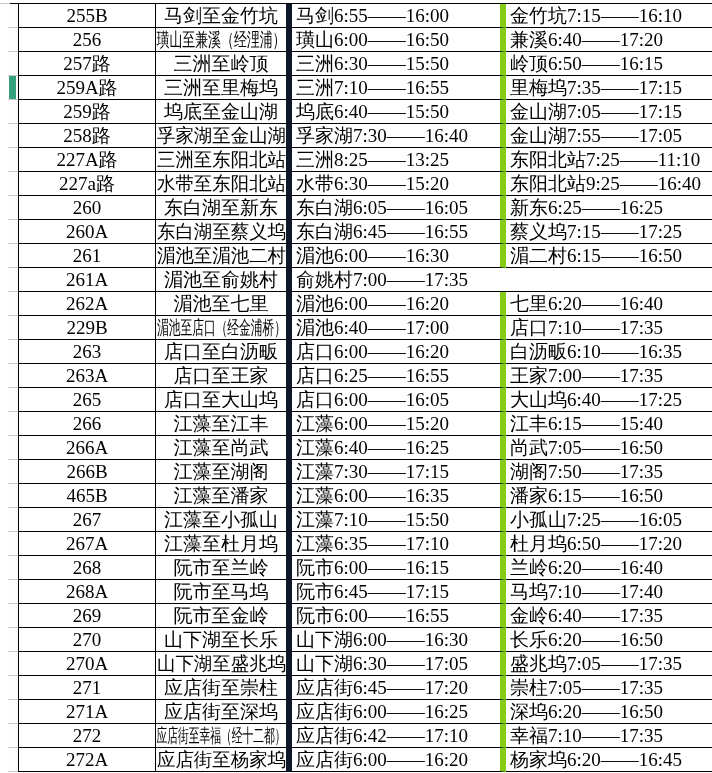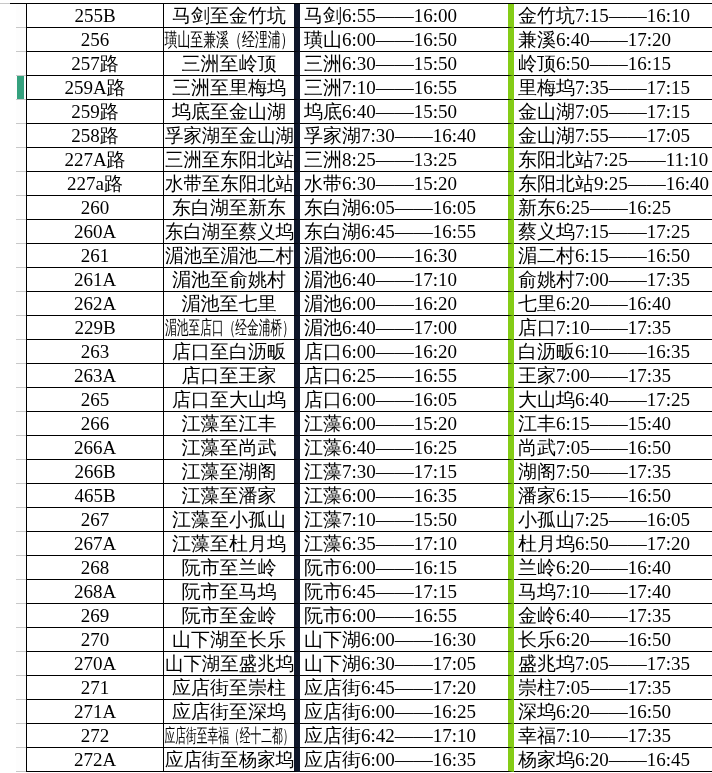--- a/index.html
+++ b/index.html
@@ -8,21 +8,21 @@
     width:712px; height:773px;
     background:#ffffff;
     overflow:hidden;
     font-family:"Liberation Serif","DejaVu Serif",serif;
     color:#000000;
   }
   
   .topline-table { position:absolute; top:3px; left:10px; right:0; height:1px; background:#000; }
   .topline-gutter { position:absolute; top:3px; left:0; width:10px; height:1px; background:#c8c8c8; }
 
-  .rows { position:absolute; top:4px; left:16px; right:0; }
+  .rows { position:absolute; top:4px; left:8px; right:0; }
 
   .row { display:flex; height:24px; box-sizing:border-box; }
 
   .gutter {
     width:10px; box-sizing:border-box;
     border-bottom:1px solid #c8c8c8;
     position:relative; background:#fdfdfd;
   }
   .marker {
     position:absolute; left:1px; top:0; bottom:0; width:7px;
@@ -241,23 +241,20 @@
       <div class="row">
     <div class="gutter">
       <div class="marker"></div>
     </div>
     <div class="cell c1">
       <span class="fit">261A</span>
     </div>
     <div class="cell c2">
       <span class="fit">湄池至俞姚村</span>
     </div>
-    <div class="cell c3">
-      <span class="fit">湄池6:40——17:10</span>
-    </div>
     <div class="cell c4">
       <span class="fit">俞姚村7:00——17:35</span>
     </div>
   </div>
       <div class="row">
     <div class="gutter">
       <div class="marker"></div>
     </div>
     <div class="cell c1">
       <span class="fit">262A</span>
@@ -582,20 +579,20 @@
     <div class="gutter">
       <div class="marker"></div>
     </div>
     <div class="cell c1">
       <span class="fit">272A</span>
     </div>
     <div class="cell c2">
       <span class="fit" style="transform: scaleX(0.97);">应店街至杨家坞</span>
     </div>
     <div class="cell c3">
-      <span class="fit">应店街6:00——16:35</span>
+      <span class="fit">应店街6:00——16:20</span>
     </div>
     <div class="cell c4">
       <span class="fit">杨家坞6:20——16:45</span>
     </div>
   </div>
     </div>
 </div>
 
 </body></html>

